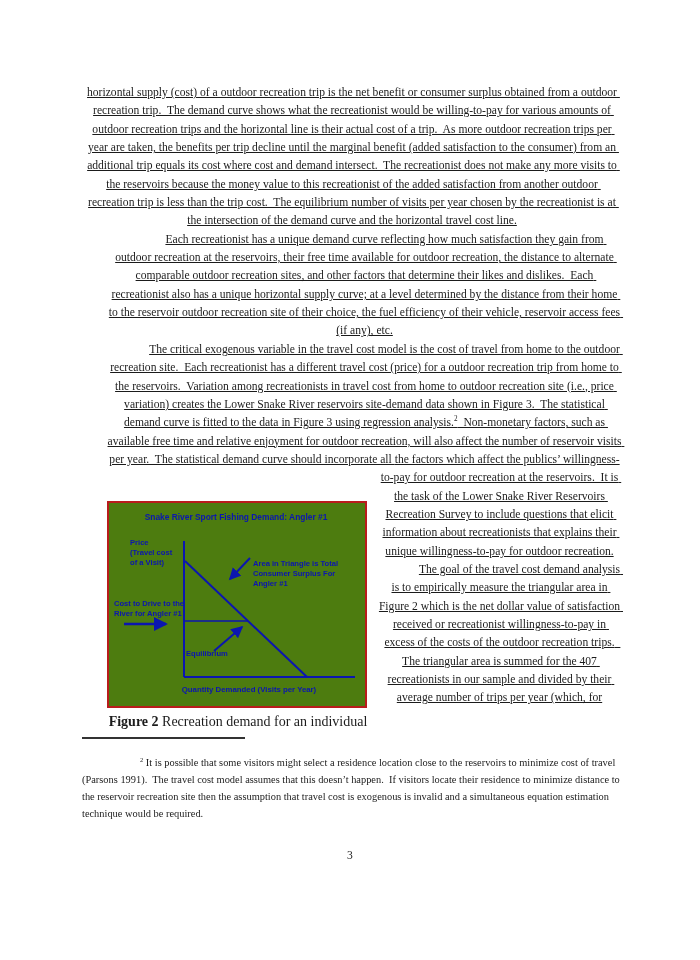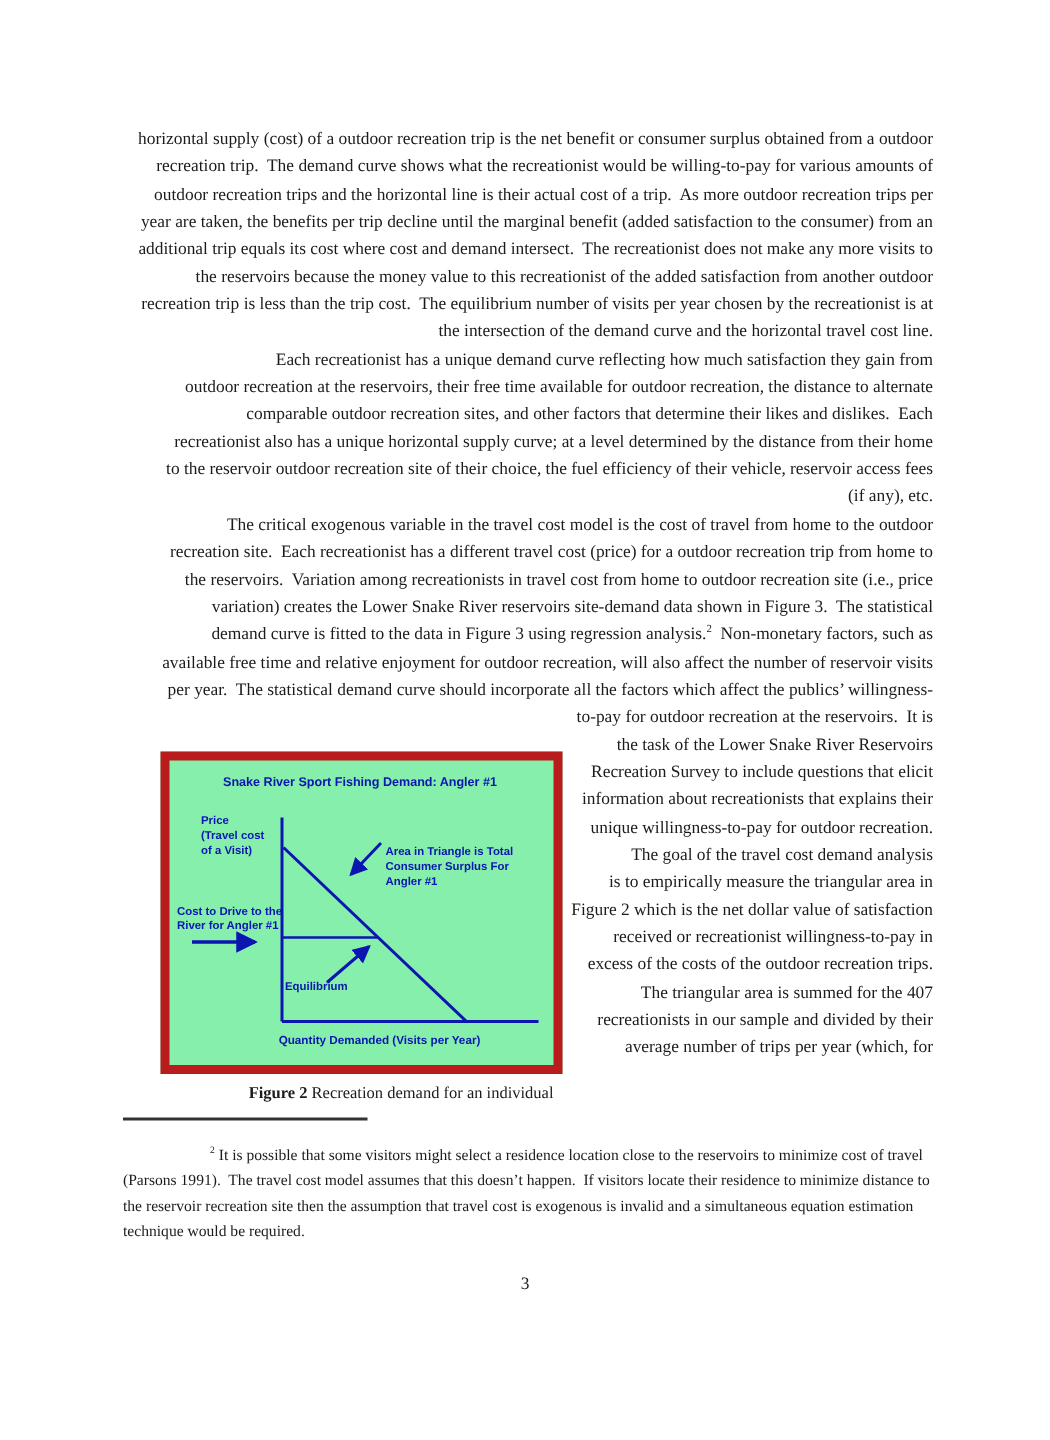--- a/index.html
+++ b/index.html
@@ -15,48 +15,49 @@
   .content{
     position:absolute;
     left:82px;top:84px;
     width:540px;
   }
   p.para{
     margin:0;
     font-size:11.6px;
     line-height:18.35px;
     white-space:pre-wrap;
-    text-align:right;
+    text-align:center;
+    text-decoration:underline;
   }
   p.indent{ text-indent:40px;margin-left:25px; }
   sup.fnref{
     font-size:0.62em;
     vertical-align:super;
     line-height:0;
   }
   
   .fig-float{
     float:left;
     width:262px;
     margin:32px 8px 8px 0;
     white-space:normal;
     text-indent:0;
     display:block;
   }
   .fig-box{
     display:block;
     width:256px;height:203px;
-    background:#86efac;
-    border:6px solid #b91c1c;
+    background:#4d7c0f;
+    border:2px solid #b91c1c;
   }
   .fig-box svg{ display:block; }
   .fig-caption{
     display:block;
     margin-top:6px;
-    font-size:11px;
+    font-size:14px;
     line-height:15px;
     white-space:pre-wrap;
   }
   .fig-caption b{ font-weight:bold; }
   .chart-text{
     font-family:"Liberation Sans", sans-serif;
     fill:#0b16b0;
     font-weight:bold;
   }
   

